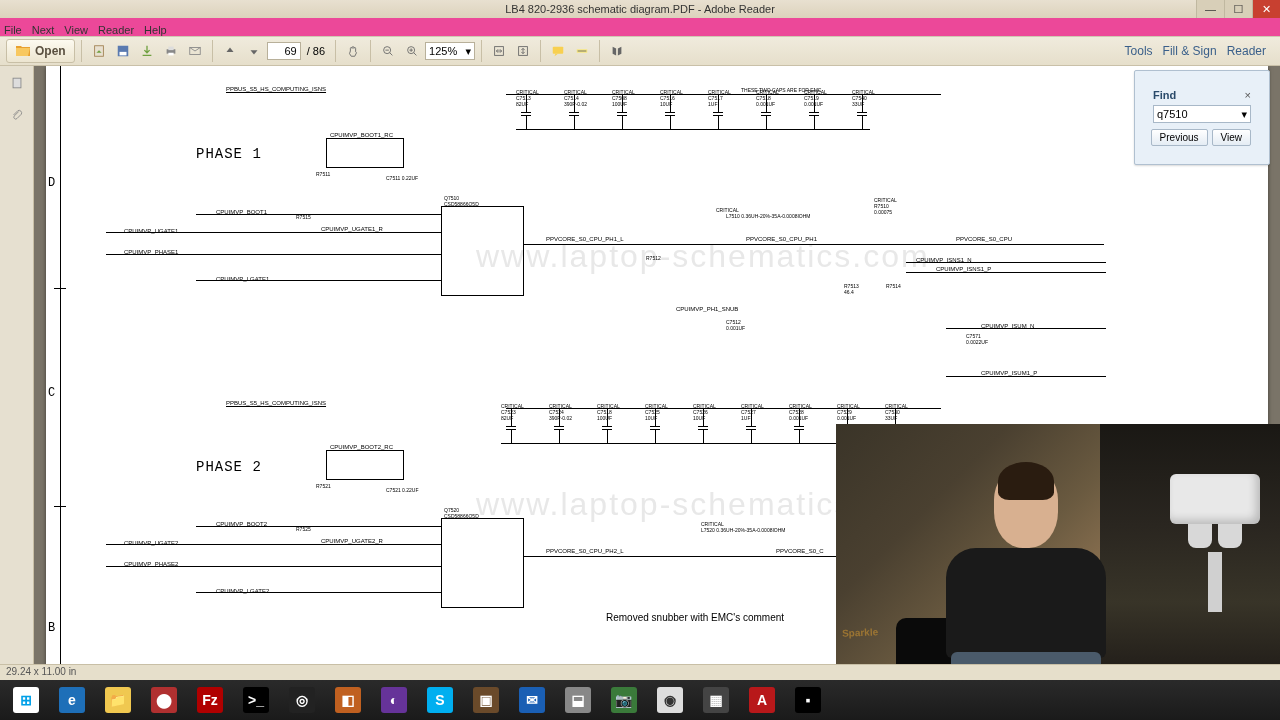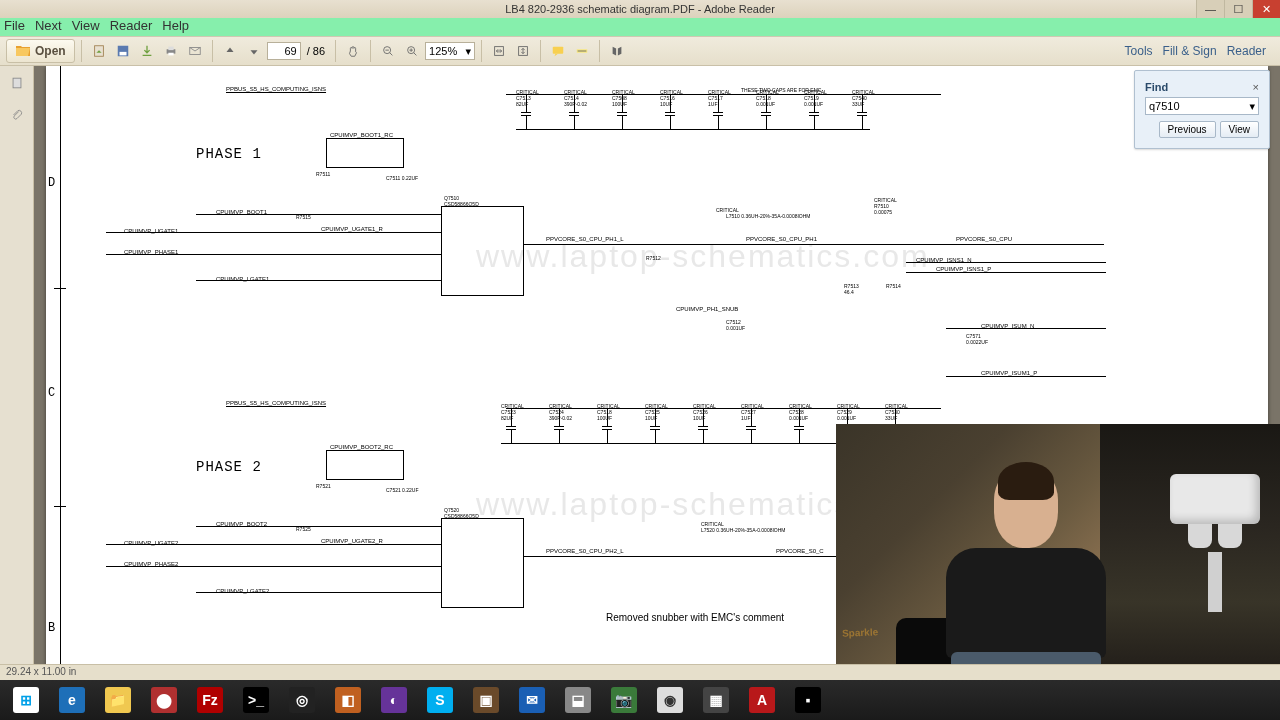--- a/index.html
+++ b/index.html
@@ -6,21 +6,21 @@
 body { width:1280px; height:720px; background:#333; overflow:hidden; position:relative; }
 
 
 .titlebar { height:18px; background:linear-gradient(#e8e0d0,#dcd2bc); display:flex; align-items:center; position:relative; font-size:11px; color:#333; }
 .titlebar .title { position:absolute; left:50%; transform:translateX(-50%); }
 .win-controls { position:absolute; right:0; top:0; display:flex; }
 .win-controls span { width:28px; height:18px; display:flex; align-items:center; justify-content:center; background:#d8cfb8; border-left:1px solid #c0b8a0; font-size:11px; color:#333; }
 .win-controls .close { background:#c84030; color:#fff; }
 
 
-.menubar { height:18px; background:#86efac; display:flex; align-items:flex-start; font-size:13px; padding:0 4px; gap:10px; color:#333; }
+.menubar { height:18px; background:#ec4899; display:flex; align-items:flex-end; font-size:11px; padding:0 4px; gap:10px; color:#333; }
 .menubar span { cursor:default; }
 
 
 .toolbar { height:30px; background:linear-gradient(#f0ebdd,#e6dfcb); border-top:1px solid #d0c8b2; border-bottom:1px solid #c9c0a8; display:flex; align-items:center; padding:0 6px; gap:2px; font-size:11px; }
 .ticon { width:22px; height:22px; display:flex; align-items:center; justify-content:center; border:1px solid transparent; border-radius:2px; color:#5a5040; }
 .ticon svg { width:14px; height:14px; }
 .open-btn { display:flex; align-items:center; gap:4px; height:24px; padding:0 8px; border:1px solid #c8bfa6; border-radius:3px; background:linear-gradient(#fdfaf0,#ece5d0); font-size:12px; font-weight:bold; color:#5a5040; }
 .open-btn svg { width:16px; height:16px; }
 .tsep { width:1px; height:22px; background:#c8bfa6; margin:0 4px; }
 .page-box { width:34px; height:18px; border:1px solid #b8b09a; background:#fff; text-align:right; padding:4px 3px; font-size:11px; }
@@ -42,21 +42,21 @@
 .schem .wm { position:absolute; color:#e8e8e8; font-size:32px; font-family:Arial; letter-spacing:2px; user-select:none; }
 .phase-lbl { position:absolute; font-size:14px; font-family:"Courier New",monospace; letter-spacing:1px; }
 .net-lbl { position:absolute; font-size:6px; white-space:nowrap; }
 .comp-lbl { position:absolute; font-size:5px; white-space:nowrap; line-height:1.1; }
 .wire { position:absolute; background:#000; }
 .wire.h { height:1px; } .wire.v { width:1px; }
 .box { position:absolute; border:1px solid #000; }
 .row-lbl { position:absolute; font-size:12px; font-family:"Courier New",monospace; }
 
 
-.find-panel { position:absolute; right:10px; top:70px; width:136px; background:#e8f0f8; border:1px solid #b0c0d0; border-radius:2px; padding:10px; font-size:11px; box-shadow:0 1px 2px rgba(0,0,0,.15); }
+.find-panel { position:absolute; right:10px; top:70px; width:136px; background:#e8f0f8; border:1px solid #b0c0d0; border-radius:2px; padding:18px; font-size:11px; box-shadow:0 1px 2px rgba(0,0,0,.15); }
 .find-panel .hdr { display:flex; justify-content:space-between; color:#2a4a6a; font-weight:bold; margin-bottom:4px; }
 .find-panel .hdr .x { cursor:pointer; color:#555; font-weight:normal; }
 .find-input { width:100%; height:18px; border:1px solid #a8b8c8; background:#fff; display:flex; align-items:center; padding:0 3px; justify-content:space-between; }
 .find-btns { display:flex; justify-content:flex-end; gap:4px; margin-top:6px; }
 .find-btns button { font-size:10px; padding:2px 8px; border:1px solid #a8b8c8; background:linear-gradient(#fff,#e4ecf4); border-radius:2px; cursor:pointer; }
 
 
 .webcam { position:absolute; right:0; bottom:42px; width:444px; height:254px; background:linear-gradient(135deg,#3a3428 0%,#4a4030 25%,#6a5a40 45%,#8a7050 60%,#5a4838 80%,#2a2418 100%); overflow:hidden; }
 .webcam .shelf { position:absolute; right:0; top:0; width:180px; height:100%; background:linear-gradient(#1a1814,#2a2620 40%,#383428 70%,#201c18); }
 .webcam .scope { position:absolute; right:10px; top:50px; width:110px; height:130px; }

